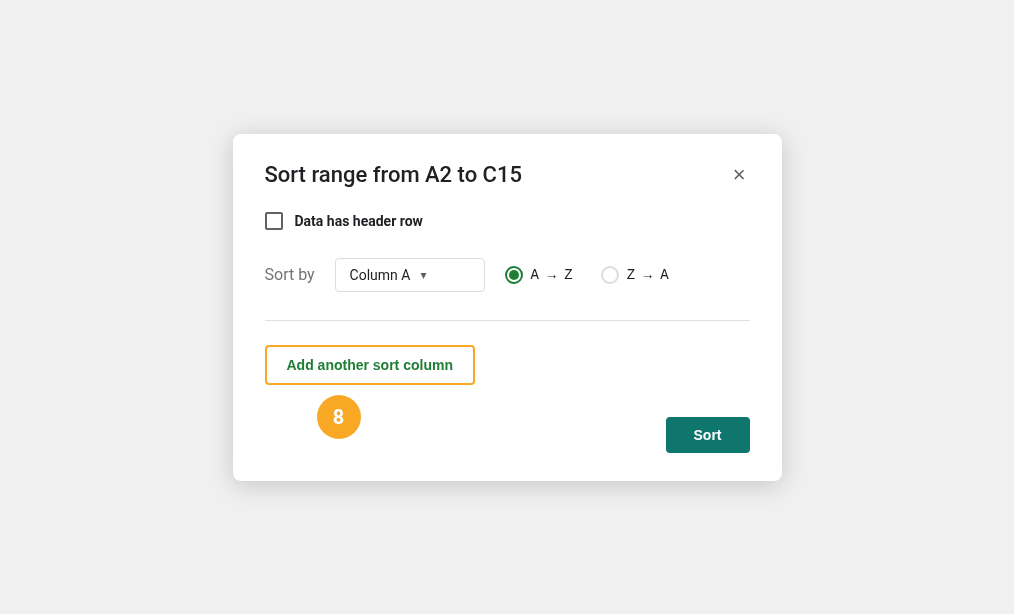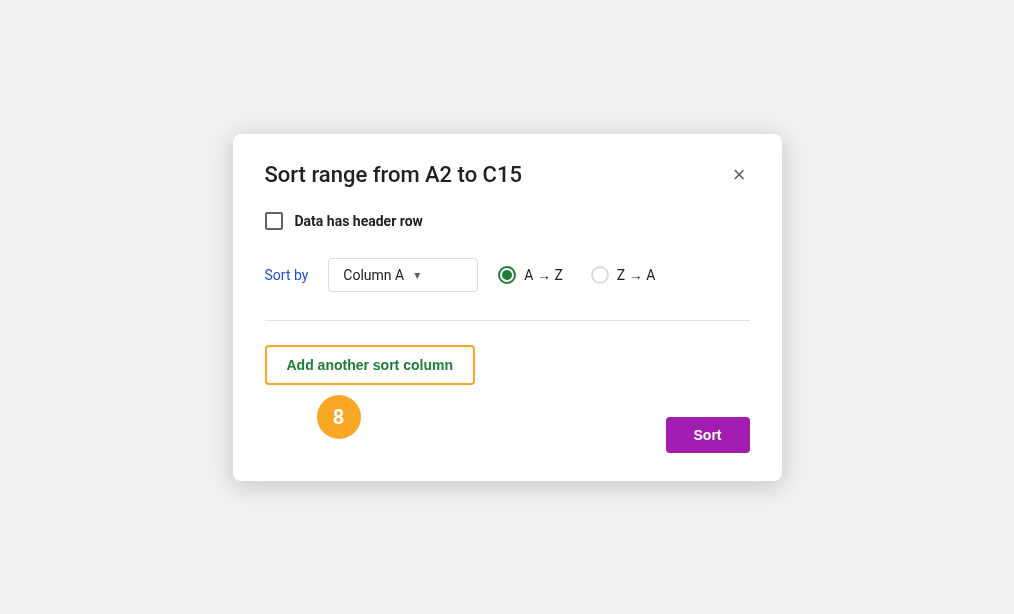--- a/index.html
+++ b/index.html
@@ -61,22 +61,22 @@
       color: #202124;
       font-weight: 700;
     }
     .sort-by-row {
       display: flex;
       align-items: center;
       gap: 20px;
       margin-bottom: 28px;
     }
     .sort-by-text {
-      font-size: 14px;
-      color: #1d4ed8;
+      font-size: 16px;
+      color: #737373;
       font-weight: 400;
       white-space: nowrap;
     }
     .column-select {
       border: 1px solid #dadce0;
       border-radius: 4px;
       padding: 8px 14px 8px 14px;
       font-size: 14px;
       color: #202124;
       cursor: pointer;
@@ -94,20 +94,21 @@
     .radio-group {
       display: flex;
       align-items: center;
       gap: 28px;
     }
     .radio-option {
       display: flex;
       align-items: center;
       gap: 8px;
       cursor: pointer;
+      font-family: Liberation Mono, monospace;
     }
     .radio-circle {
       width: 18px;
       height: 18px;
       border-radius: 50%;
       border: 2px solid #dadce0;
       display: flex;
       align-items: center;
       justify-content: center;
       flex-shrink: 0;
@@ -171,21 +172,21 @@
       background: #fff;
       color: #202124;
       font-size: 14px;
       font-weight: 600;
       padding: 10px 28px;
       cursor: pointer;
     }
     .sort-btn {
       border: none;
       border-radius: 4px;
-      background: #a21caf;
+      background: #0f766e;
       color: #fff;
       font-size: 14px;
       font-weight: 600;
       padding: 10px 28px;
       cursor: pointer;
       text-align: right;
     }
   </style>
 </head>
 <body>

